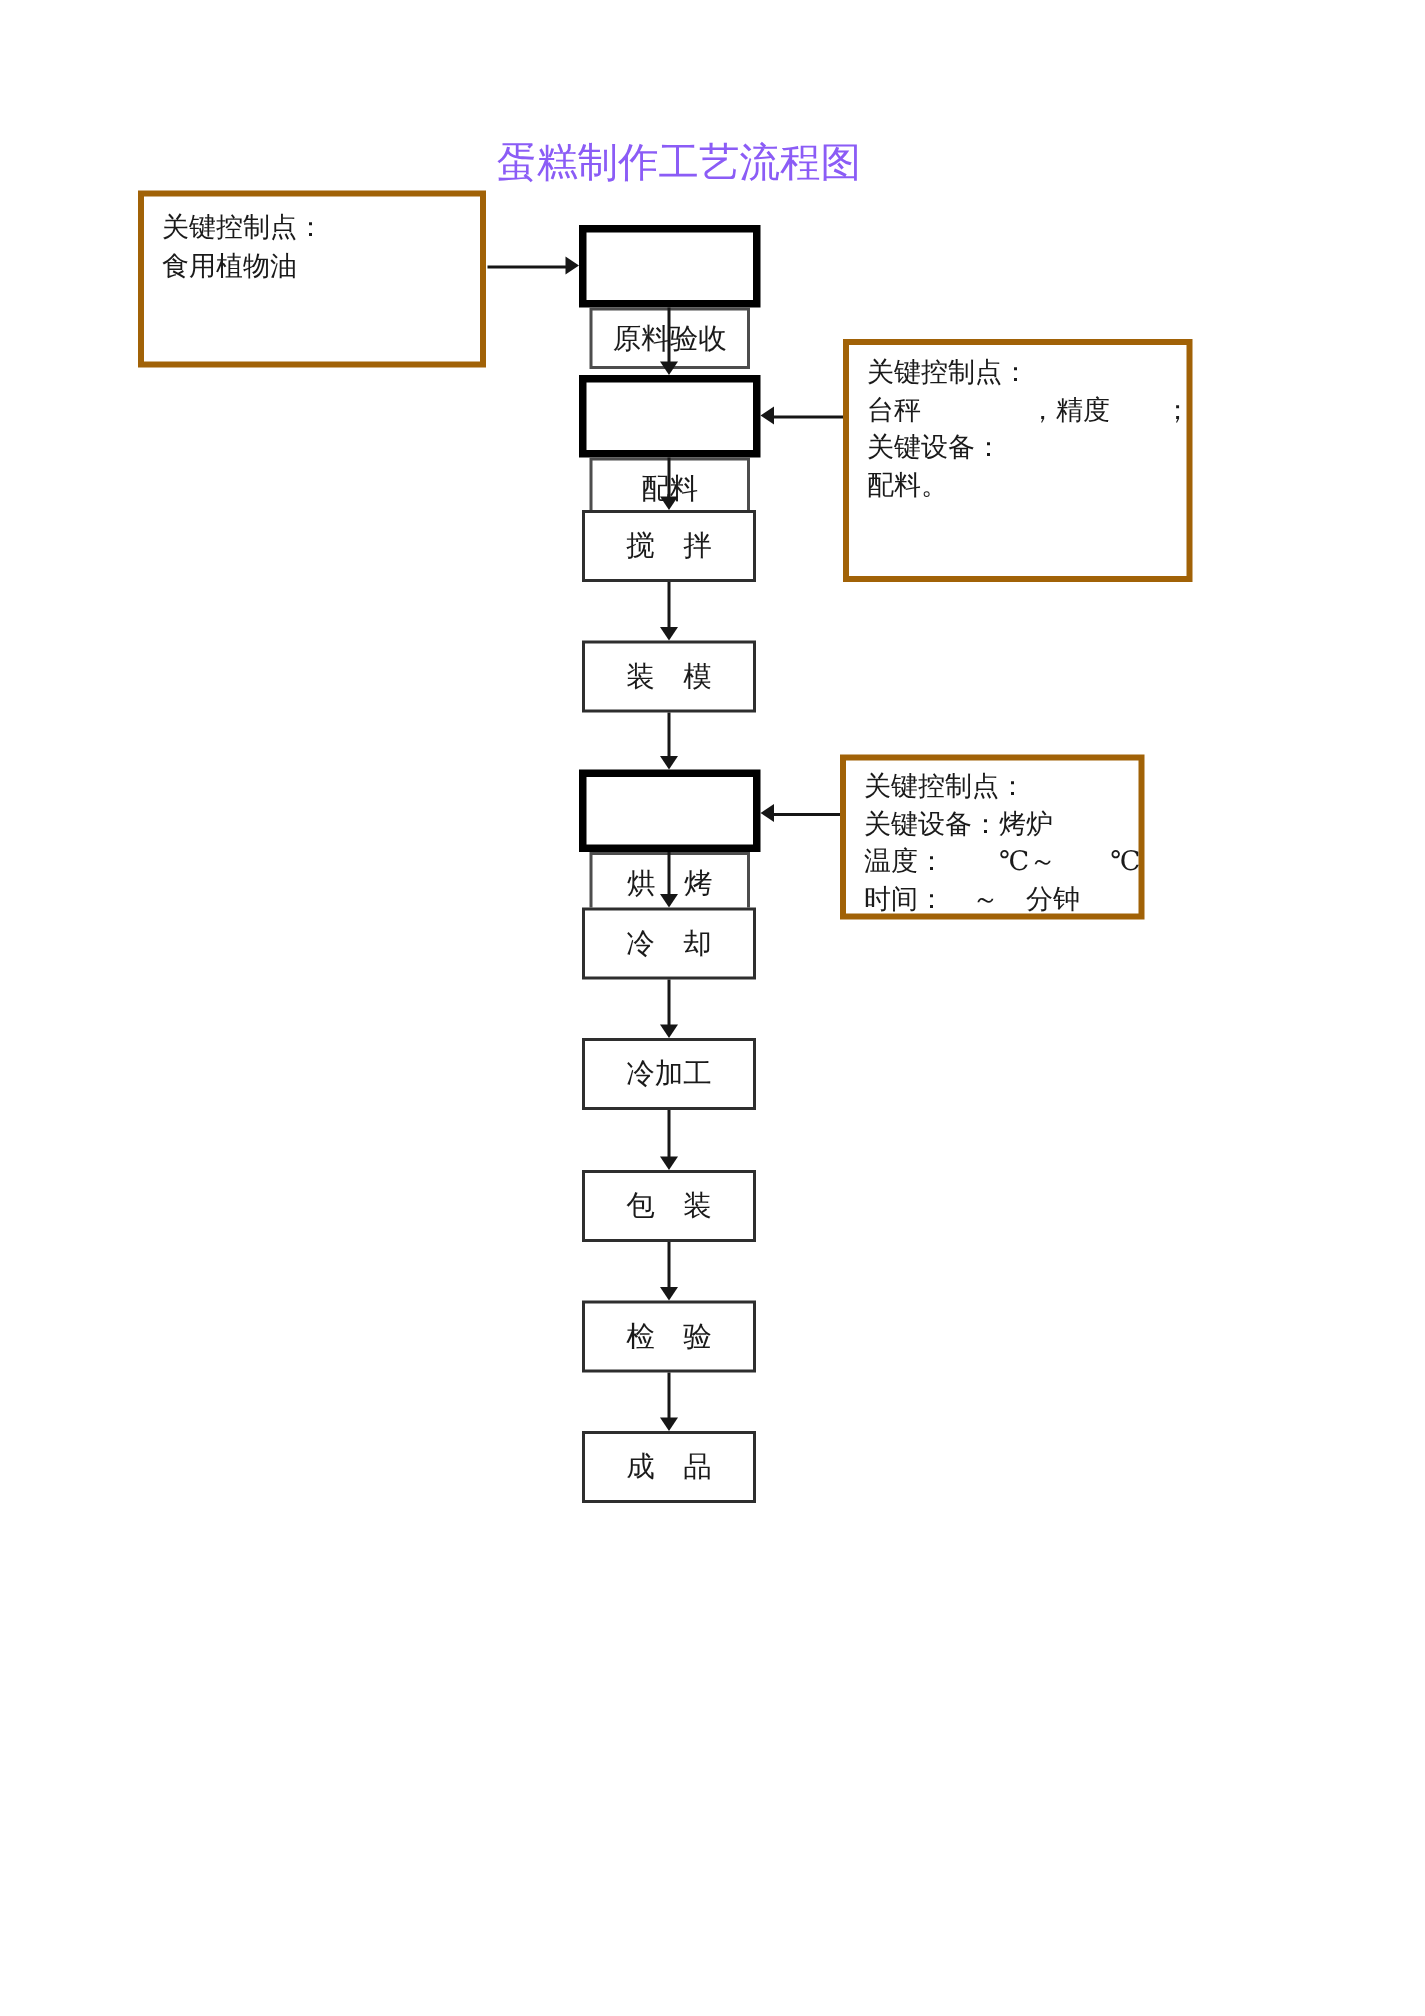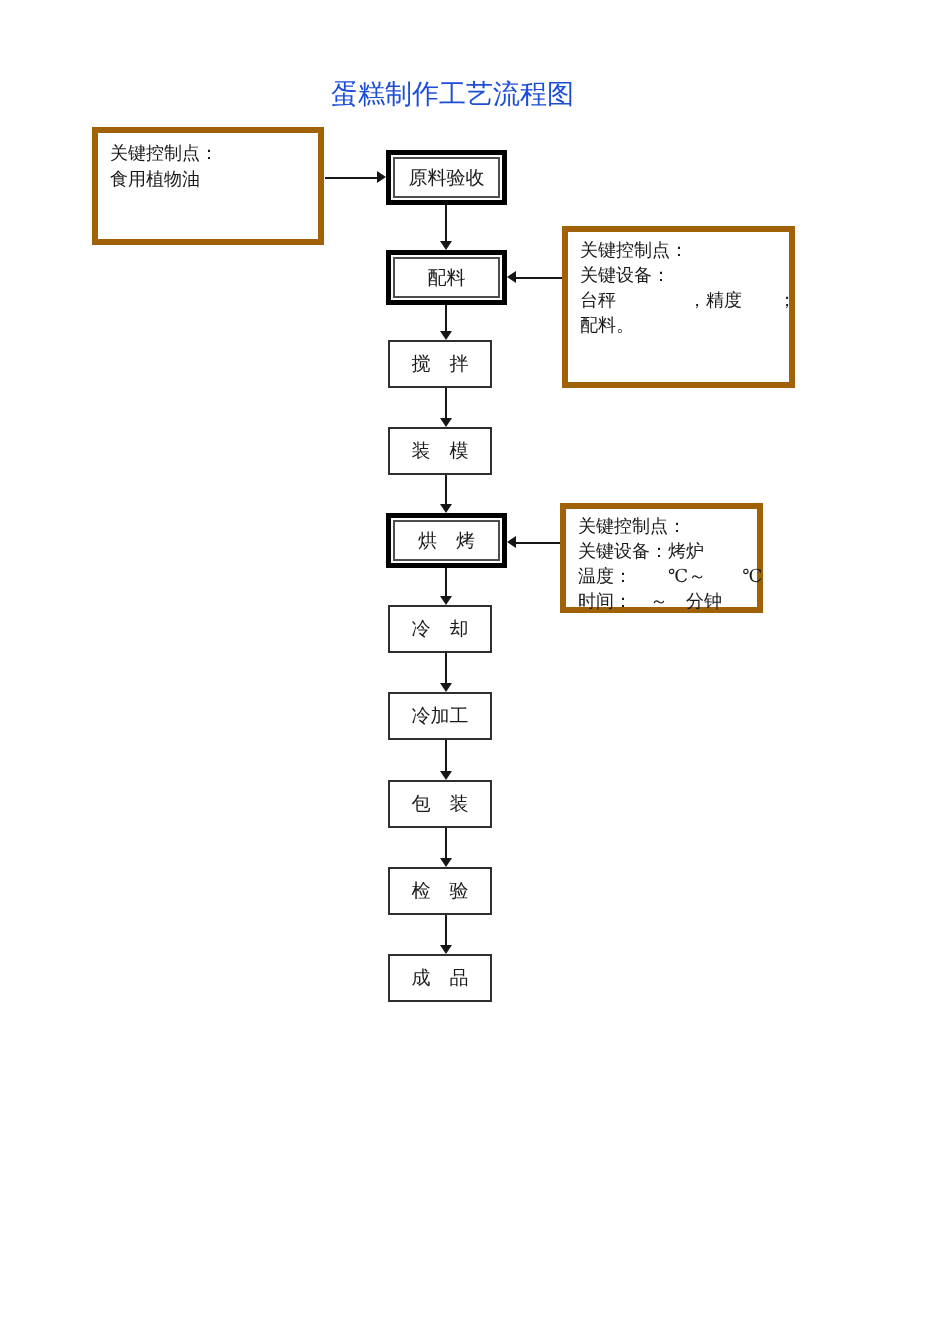--- a/index.html
+++ b/index.html
@@ -2,47 +2,47 @@
 <html><head>
 <meta charset="utf-8">
 <style>
   html,body{margin:0;padding:0;}
   body{
     width:950px;height:1344px;background:#ffffff;position:relative;
     font-family:"Liberation Serif","DejaVu Serif",serif;color:#1a1a1a;
     overflow:hidden;
   }
   .title{
-    position:absolute;left:331px;top:78px;font-size:27px;line-height:33px;
-    white-space:nowrap;color:#1d4ed8;
+    position:absolute;left:331px;top:92px;font-size:27px;line-height:33px;
+    white-space:nowrap;color:#8b5cf6;
   }
   
   .note{
-    position:absolute;border:6px solid #a16207;box-sizing:border-box;
+    position:absolute;border:4px solid #a16207;box-sizing:border-box;
     font-size:18px;background:#fff;
   }
   .note .ln{white-space:pre;line-height:25px;}
   .note .fill{text-align:justify;text-align-last:justify;white-space:normal;}
   #note-ingredients{left:92px;top:127px;width:232px;height:118px;padding:7px 10px 0 12px;}
   #note-ingredients .ln{line-height:26px;}
   #note-batching{left:562px;top:226px;width:233px;height:162px;padding:6px 4px 0 12px;}
   #note-baking{left:560px;top:503px;width:203px;height:110px;padding:5px 6px 0 12px;}
   
   .fbox{
-    position:absolute;left:388px;width:104px;height:48px;border:2px solid #2e2e2e;
+    position:absolute;left:388px;width:116px;height:48px;border:2px solid #2e2e2e;
     box-sizing:border-box;display:flex;align-items:center;justify-content:center;
     font-size:19px;background:#fff;white-space:pre;
   }
   .dbox{
     position:absolute;left:386px;width:121px;height:55px;border:5px solid #000;
     box-sizing:border-box;padding:2px;background:#fff;
   }
   .dbox .dbox-inner{
     width:100%;height:100%;border:2px solid #4d4d4d;box-sizing:border-box;
-    display:flex;align-items:center;justify-content:center;font-size:19px;white-space:pre;
+    display:flex;align-items:center;justify-content:center;font-size:19px;white-space:pre;margin-top:48px;
   }
   
   .varrow{position:absolute;left:440px;width:13px;}
   .varrow i{display:block;}
   .varrow .shaft{position:absolute;left:5px;top:0;bottom:8px;width:2px;background:#161616;}
   .varrow .head{position:absolute;left:0;bottom:0;width:0;height:0;
     border-left:6.5px solid transparent;border-right:6.5px solid transparent;
     border-top:9px solid #161616;}
   .harrow{position:absolute;height:13px;}
   .harrow i{display:block;}
@@ -61,22 +61,22 @@
 
 <div class="title">蛋糕制作工艺流程图</div>
 
 <div class="note" id="note-ingredients">
   <div class="ln">关键控制点：</div>
   <div class="ln">食用植物油</div>
 </div>
 
 <div class="note" id="note-batching">
   <div class="ln">关键控制点：</div>
+  <div class="ln">台秤　　　　，精度　　；</div>
   <div class="ln">关键设备：</div>
-  <div class="ln">台秤　　　　，精度　　；</div>
   <div class="ln">配料。</div>
 </div>
 
 <div class="note" id="note-baking">
   <div class="ln">关键控制点：</div>
   <div class="ln">关键设备：烤炉</div>
   <div class="ln">温度：　　℃～　　℃</div>
   <div class="ln">时间：　～　分钟</div>
 </div>
 

